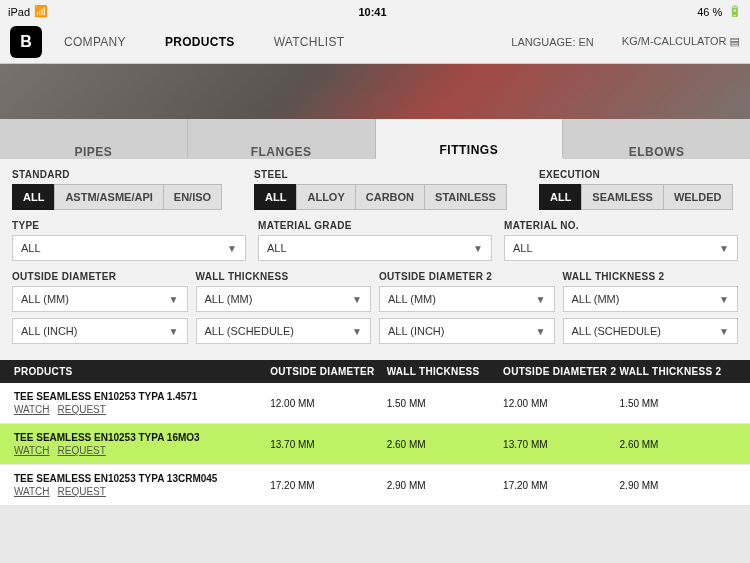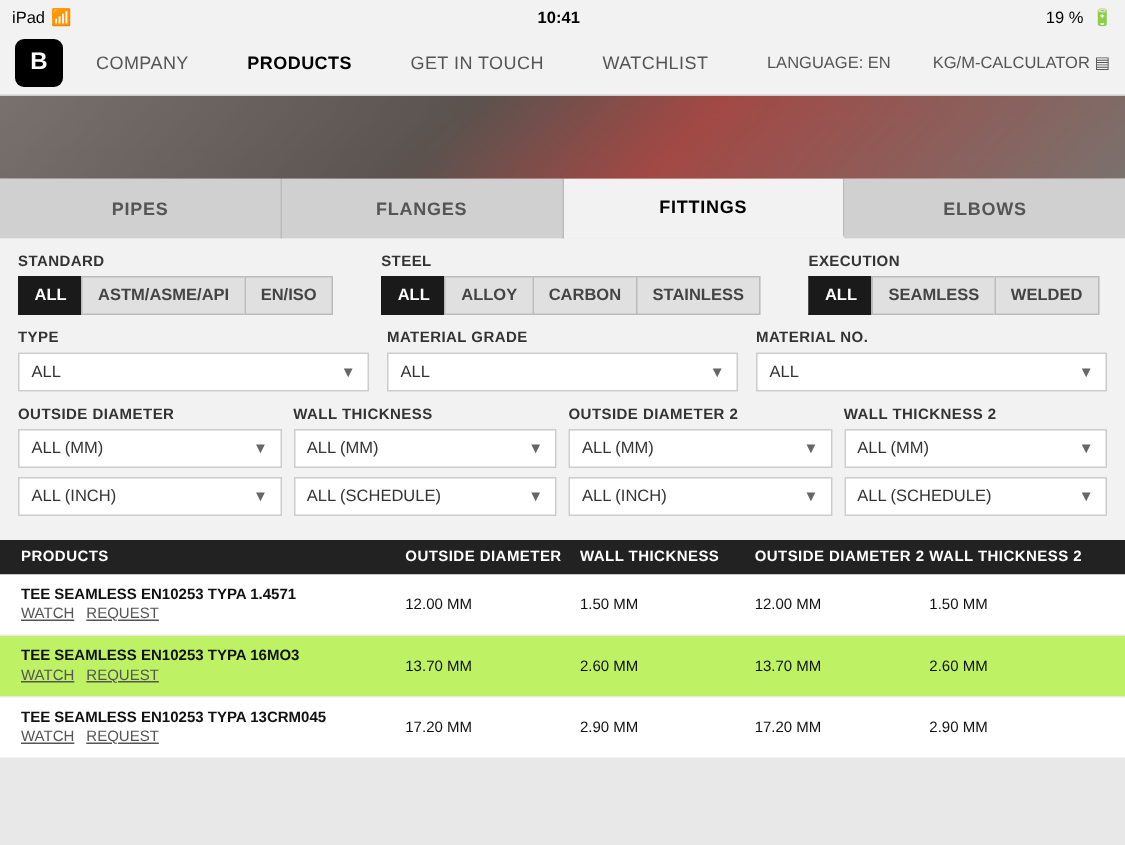--- a/index.html
+++ b/index.html
@@ -87,21 +87,21 @@
 
     
     .tabs {
       display: flex;
       background: #d0d0d0;
       height: 40px;
     }
     .tab {
       flex: 1;
       display: flex;
-      align-items: center;
+      align-items: flex-end;
       justify-content: center;
       font-size: 12px;
       font-weight: 600;
       text-transform: uppercase;
       letter-spacing: 0.5px;
       cursor: pointer;
       color: #555;
       border-right: 1px solid #bbb;
     }
     .tab:last-child { border-right: none; }
@@ -299,38 +299,35 @@
 </head>
 <body>
 
 <div class="status-bar">
   <div class="status-left">
     <span>iPad</span>
     <span>📶</span>
   </div>
   <div style="font-weight:600;">10:41</div>
   <div class="status-right">
-    <span>19 %</span>
+    <span>46 %</span>
     <span>🔋</span>
   </div>
 </div>
 
 <div class="navbar">
   <div class="navbar-logo">
     <span>B</span>
   </div>
   <div class="nav-items">
     <div class="nav-item">
       <span>COMPANY</span>
     </div>
     <div class="nav-item active">
       <span>PRODUCTS</span>
-    </div>
-    <div class="nav-item">
-      <span>GET IN TOUCH</span>
     </div>
     <div class="nav-item">
       <span>WATCHLIST</span>
     </div>
   </div>
   <div class="nav-right">
     <span class="nav-right-item lang">LANGUAGE: EN</span>
     <span class="nav-right-item">KG/M-CALCULATOR ▤</span>
   </div>
 </div>

